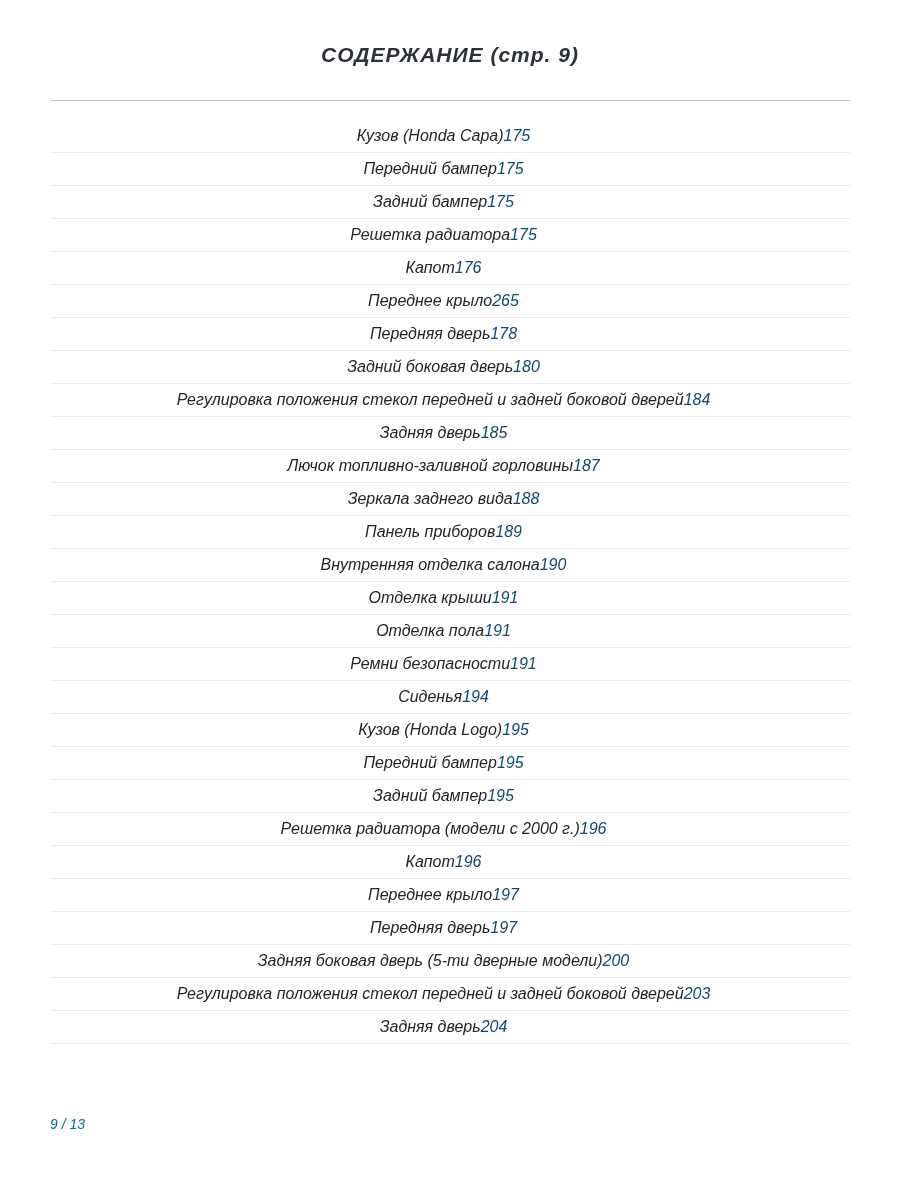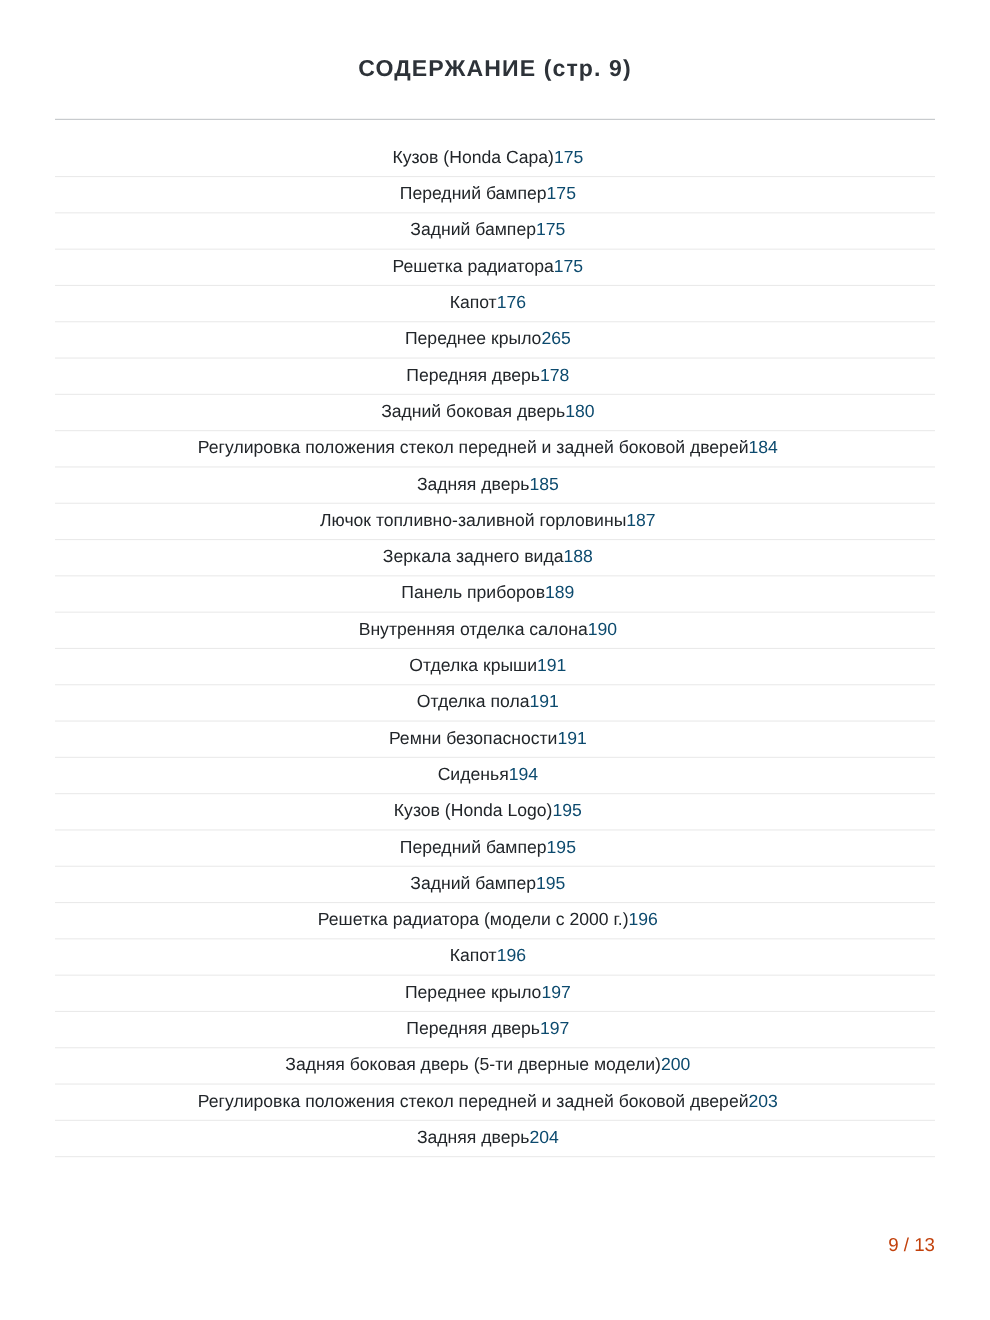--- a/index.html
+++ b/index.html
@@ -7,21 +7,22 @@
     margin: 0;
     padding: 0;
     background: #ffffff;
     width: 900px;
     height: 1200px;
     font-family: "Liberation Sans", sans-serif;
     -webkit-font-smoothing: antialiased;
   }
   .page {
     width: 800px;
-    margin: 8px auto;
+    margin: 0 auto;
+    font-style: italic;
   }
   .title {
     padding-top: 41px;
     line-height: 28px;
     text-align: center;
     font-size: 21px;
     font-weight: 700;
     letter-spacing: 1px;
     color: #2d3238;
   }
@@ -48,23 +49,23 @@
     padding-left: 1px;
   }
   .toc-page {
     font-size: 16px;
     color: #0c4a6e;
     padding-right: 14px;
   }
   .footer {
     margin-top: 70px;
     line-height: 20px;
-    text-align: right;
-    font-size: 17px;
-    color: #c2410c;
+    text-align: left;
+    font-size: 14px;
+    color: #0369a1;
   }
 </style>
 </head>
 <body>
 
 <div class="page">
 
   <div class="title">СОДЕРЖАНИЕ (стр. 9)</div>
 
   <hr class="divider">

